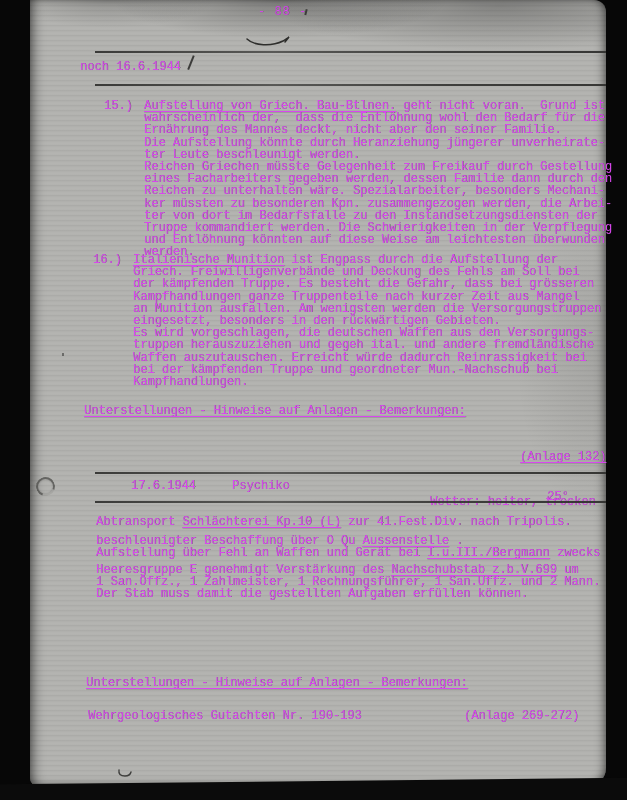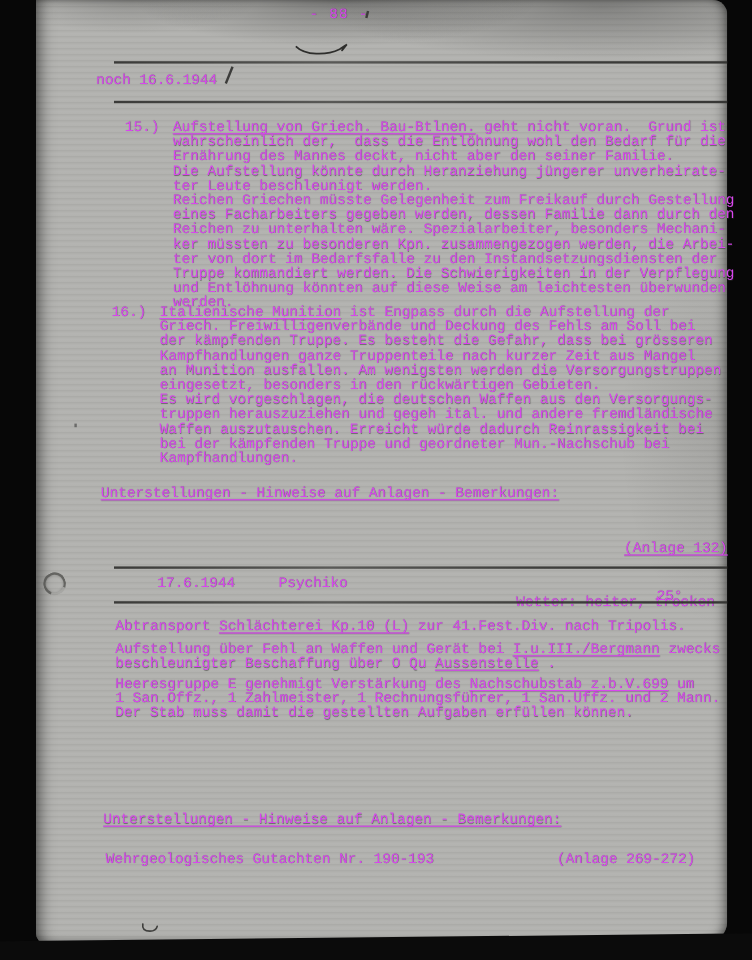--- a/index.html
+++ b/index.html
@@ -87,21 +87,21 @@
   <div class="abs hole" style="left:36px;top:477px;"></div>
 
   <div class="abs rule" style="left:95px;top:472px;width:511px;"></div>
   <div class="abs txt" style="left:87px;top:480px;margin-left:44px;">17.6.1944</div>
   <div class="abs txt" style="left:232px;top:480px;">Psychiko</div>
   <div class="abs txt" style="left:430px;top:496px;">Wetter: heiter, trocken</div>
   <div class="abs txt" style="left:547px;top:491px;">25°</div>
   <div class="abs rule" style="left:95px;top:501px;width:511px;"></div>
 
   <div class="abs txt" style="left:96px;top:516px;"><div class="tline"><span>Abtransport </span><span class="u">Schlächterei Kp.10 (L)</span><span> zur 41.Fest.Div. nach Tripolis.</span></div></div>
-  <div class="abs txt" style="left:96px;top:535px;"><div class="tline"><span>Aufstellung über Fehl an Waffen und Gerät bei </span><span class="u">I.u.III./Bergmann</span><span> zwecks</span></div><div class="tline"><span>beschleunigter Beschaffung über O Qu </span><span class="u">Aussenstelle</span><span> .</span></div></div>
+  <div class="abs txt" style="left:96px;top:535px;"><div class="tline"><span>beschleunigter Beschaffung über O Qu </span><span class="u">Aussenstelle</span><span> .</span></div><div class="tline"><span>Aufstellung über Fehl an Waffen und Gerät bei </span><span class="u">I.u.III./Bergmann</span><span> zwecks</span></div></div>
   <div class="abs txt" style="left:96px;top:564px;"><div class="tline"><span>Heeresgruppe E genehmigt Verstärkung des </span><span class="u">Nachschubstab z.b.V.699</span><span> um</span></div><div class="tline"><span>1 San.Offz., 1 Zahlmeister, 1 Rechnungsführer, 1 San.Uffz. und 2 Mann.</span></div><div class="tline"><span>Der Stab muss damit die gestellten Aufgaben erfüllen können.</span></div></div>
 
   <div class="abs txt u" style="left:86px;top:677px;">Unterstellungen - Hinweise auf Anlagen - Bemerkungen:</div>
   <div class="abs txt" style="left:88px;top:710px;text-align:center;">Wehrgeologisches Gutachten Nr. 190-193</div>
   <div class="abs txt" style="left:464px;top:710px;">(Anlage 269-272)</div>
 
   <div class="abs stroke" style="left:62px;top:353px;width:2px;height:3px;opacity:.6;"></div>
   <svg class="abs" style="left:116px;top:767px;" width="20" height="12">
     <path d="M3,3 q-1,6 6,6 q5,0 6,-4" fill="none" stroke="#3f3f3d" stroke-width="1.4" stroke-linecap="round"></path>
   </svg>

